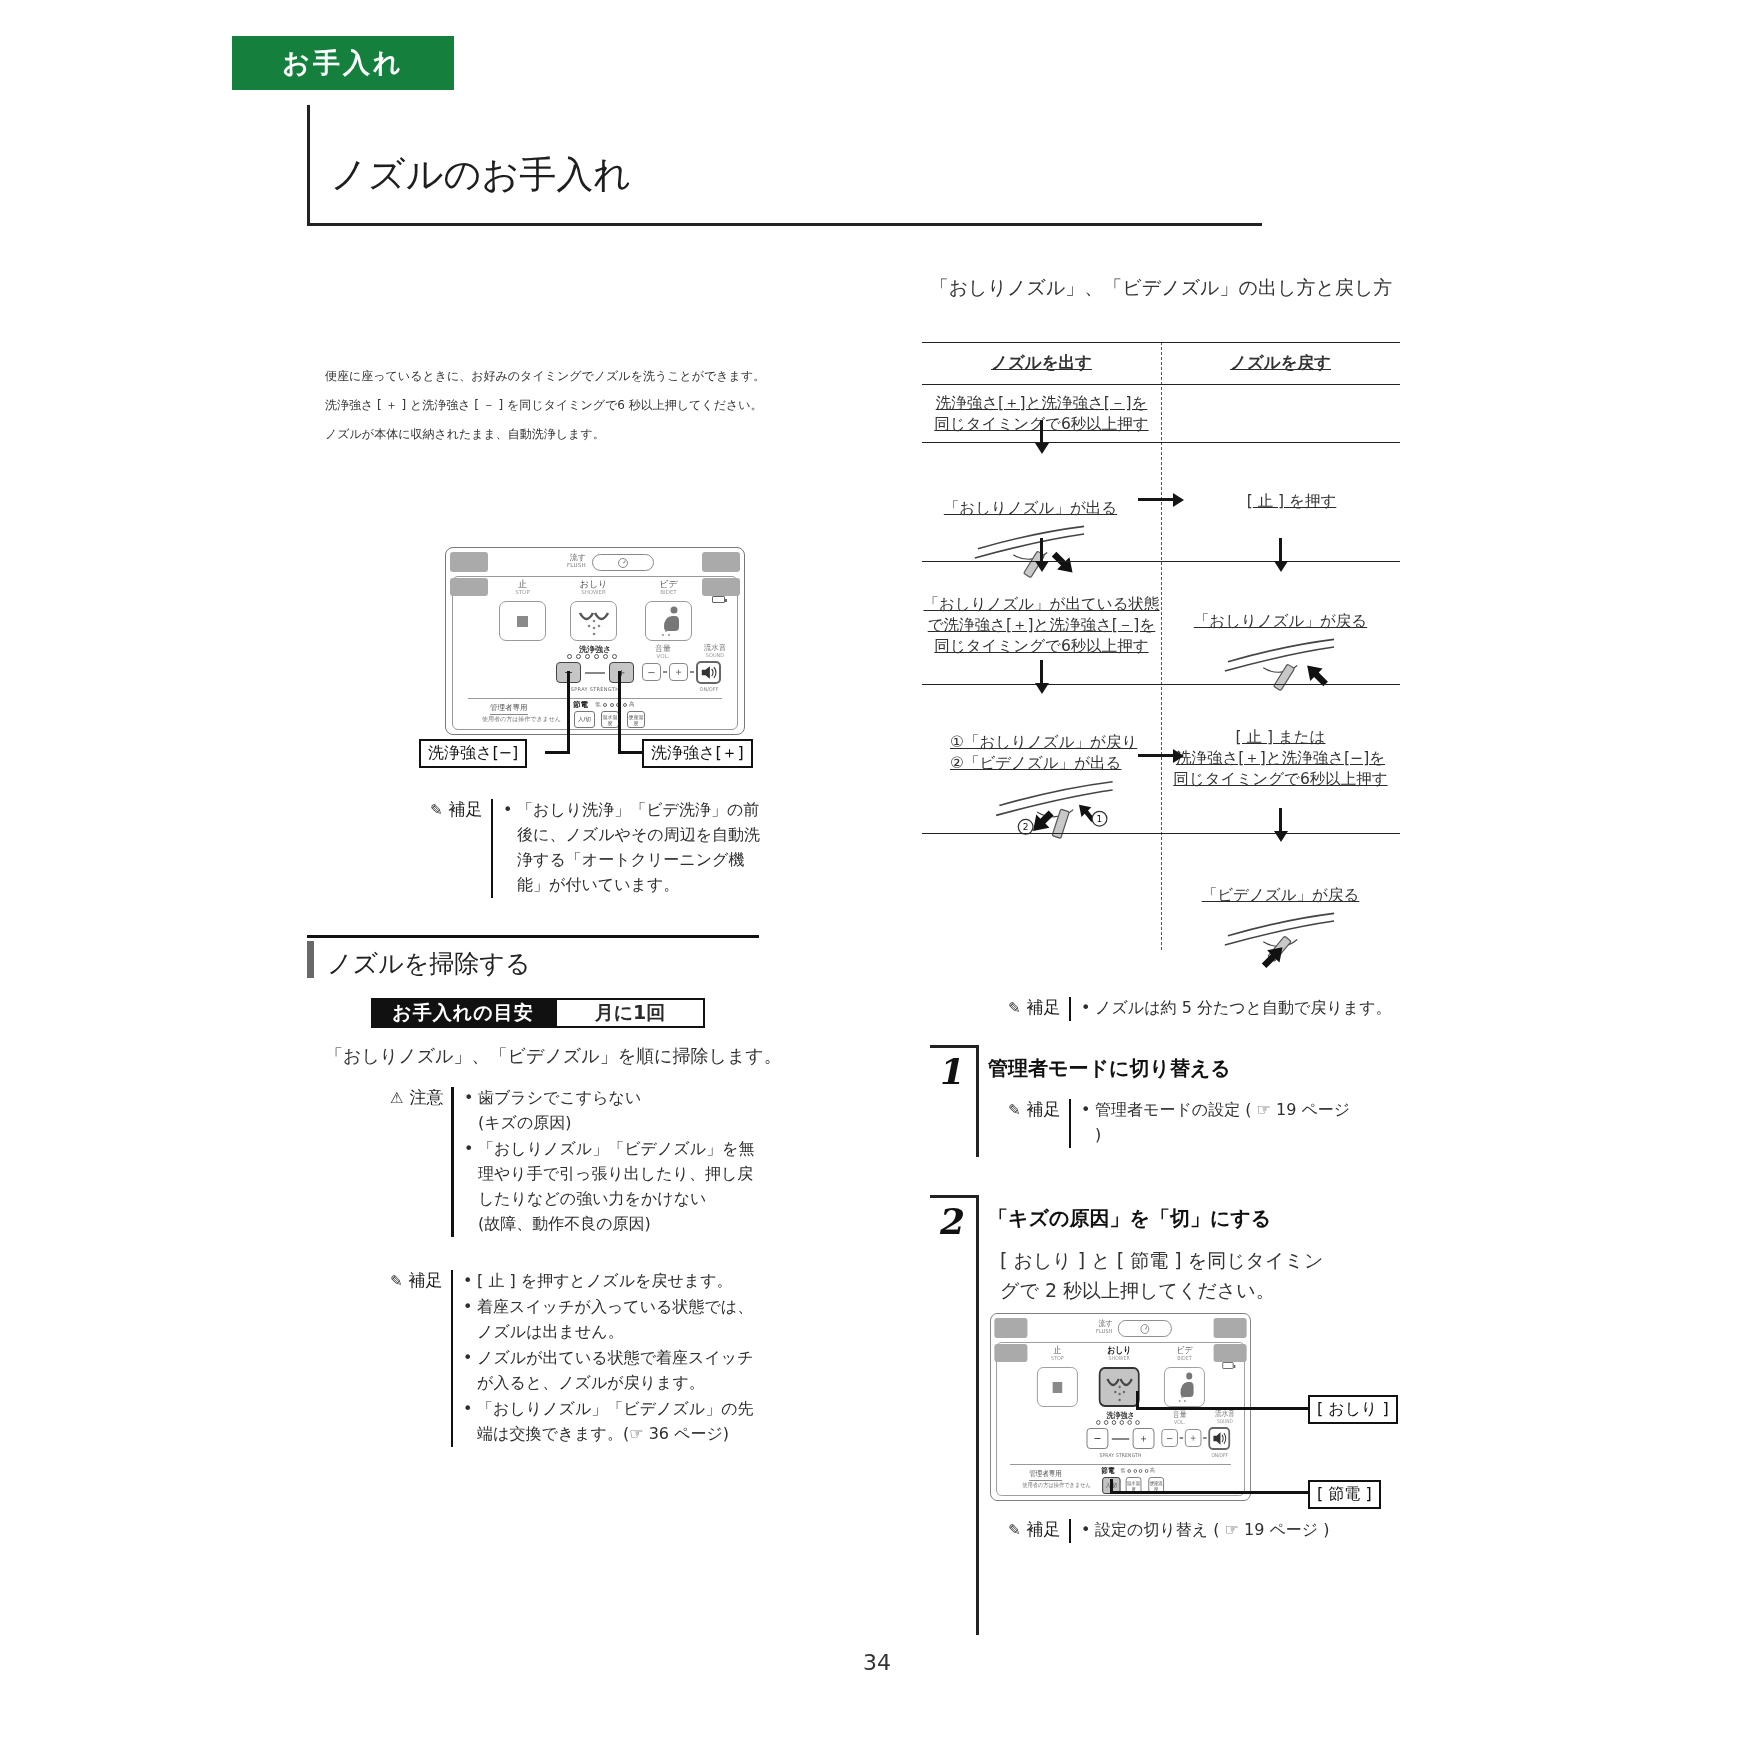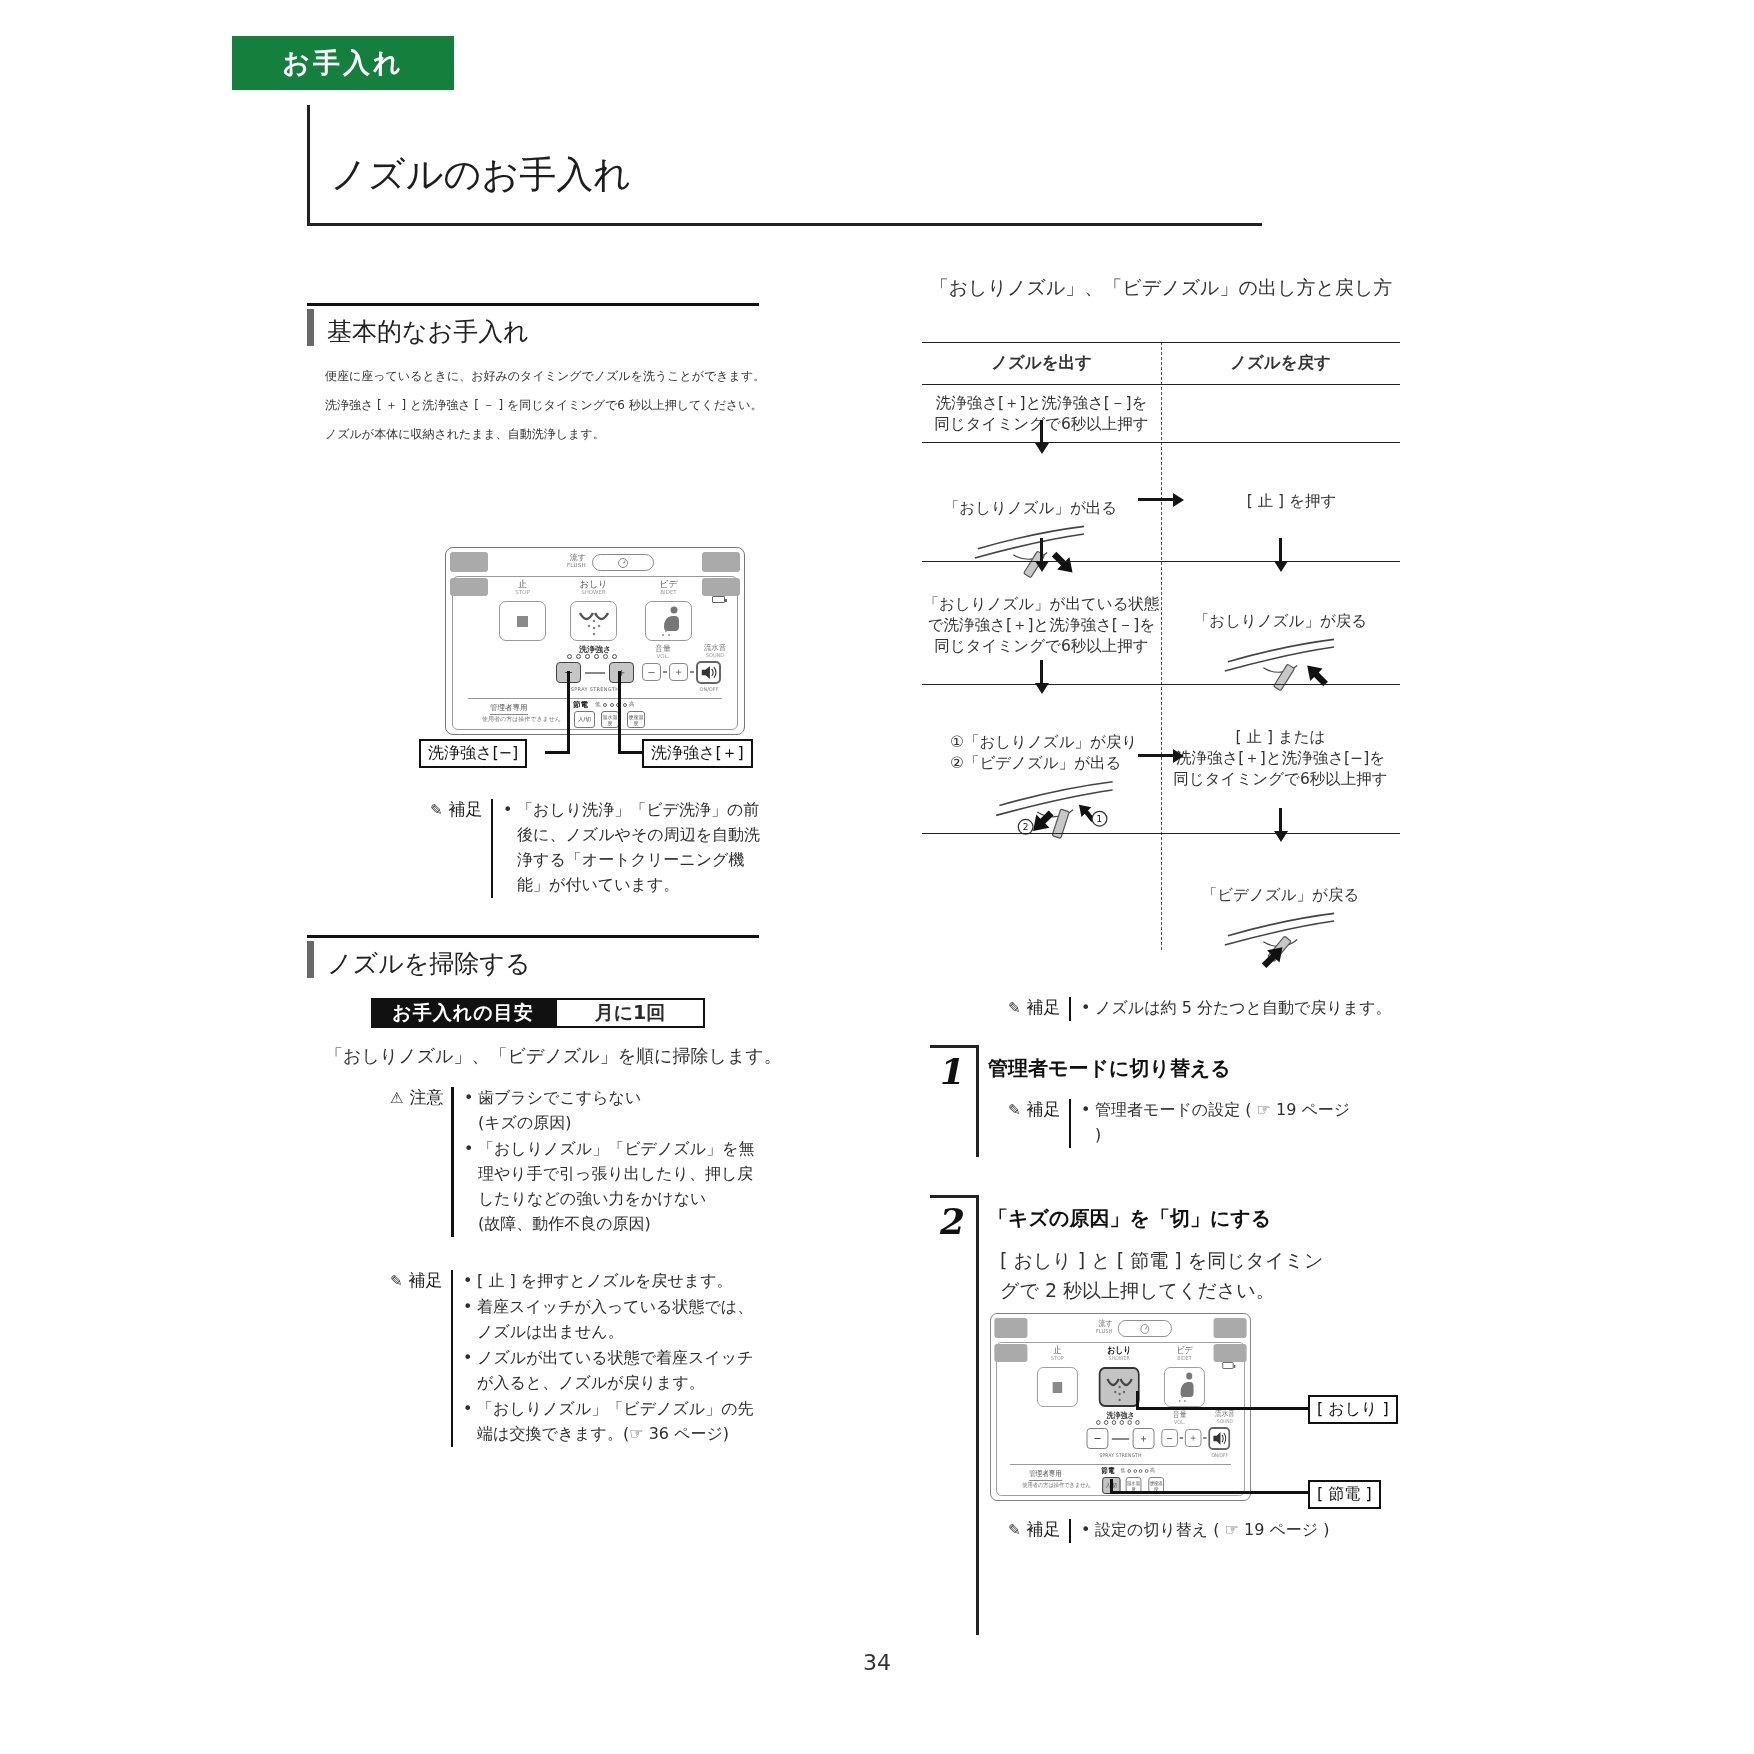--- a/index.html
+++ b/index.html
@@ -96,21 +96,21 @@
   .remote.r2v .hl-power{background:#c4c4c4;border-color:#333;}
   .remote.r2v .shower-jp-bold{font-weight:bold;color:#111;}
 
   
   .callout{position:absolute;border:2px solid #111;background:#fff;font-size:16px;color:#111;
            padding:2px 7px;white-space:nowrap;}
   .cline{position:absolute;background:#111;}
 
   
   .tbl-title{position:absolute;left:102px;top:5px;width:478px;text-align:center;font-size:19px;color:#333;}
-  .tbl{position:absolute;left:102px;top:72px;width:478px;}
+  .tbl{position:absolute;left:102px;top:72px;width:478px;text-decoration:underline;}
   .tbl-row{position:relative;border-top:1.5px solid #222;display:flex;}
   .tbl-cell{width:239px;box-sizing:border-box;font-size:15.5px;line-height:21px;color:#333;}
   .tbl-divider{position:absolute;left:239px;top:0;height:608px;border-left:1.5px dashed #555;}
   .th{font-weight:bold;font-size:16.5px;text-align:center;padding-top:9px;}
   .cc{text-align:center;white-space:pre-line;}
   .arrd{position:absolute;width:3px;background:#151515;z-index:3;}
   .arrd::after{content:"";position:absolute;left:-5.5px;bottom:-10px;border-left:7px solid transparent;
                border-right:7px solid transparent;border-top:11px solid #151515;}
   .arrr{position:absolute;height:3px;background:#151515;z-index:3;}
   .arrr::after{content:"";position:absolute;right:-10px;top:-5.5px;border-top:7px solid transparent;
@@ -136,23 +136,20 @@
 
   <div class="tag-box">
     <span>お手入れ</span>
   </div>
   <div class="title-vline"></div>
   <div class="page-title">ノズルのお手入れ</div>
   <div class="title-rule"></div>
 
   <div class="col-left">
 
-    <div class="sec-h" style="top:33px;">
-      <span>基本的なお手入れ</span>
-    </div>
 
     <div class="para" style="top:92px;">便座に座っているときに、お好みのタイミングでノズルを洗うことができます。
 洗浄強さ [ ＋ ] と洗浄強さ [ － ] を同じタイミングで6 秒以上押してください。
 ノズルが本体に収納されたまま、自動洗浄します。</div>
 
     <div style="position:absolute;left:0;top:277px;width:452px;height:235px;">
       <div class="remote r1" style="position:absolute;left:138px;top:0;">
         <div class="r-tab" style="left:4px;top:4px;width:38px;height:20px;"></div>
         <div class="r-tab" style="left:256px;top:4px;width:38px;height:20px;"></div>
         <div class="r-panel"></div>

